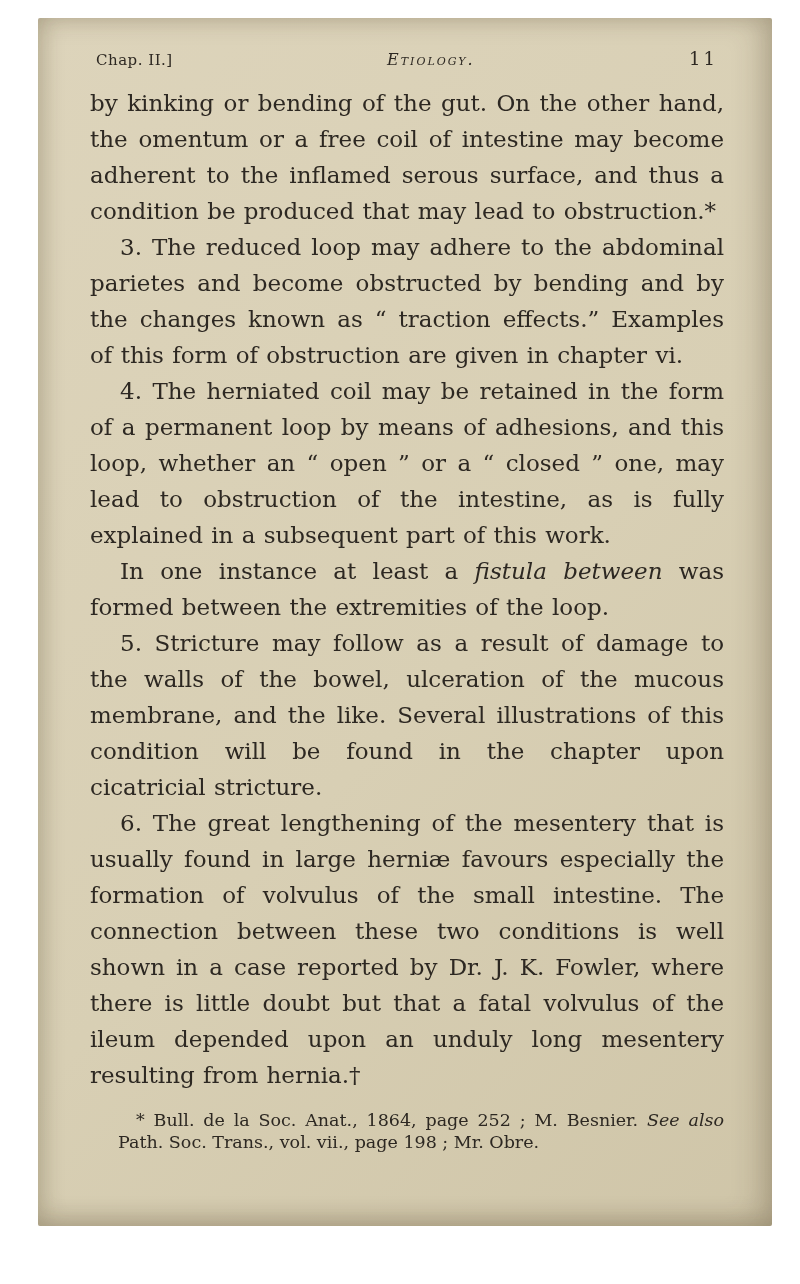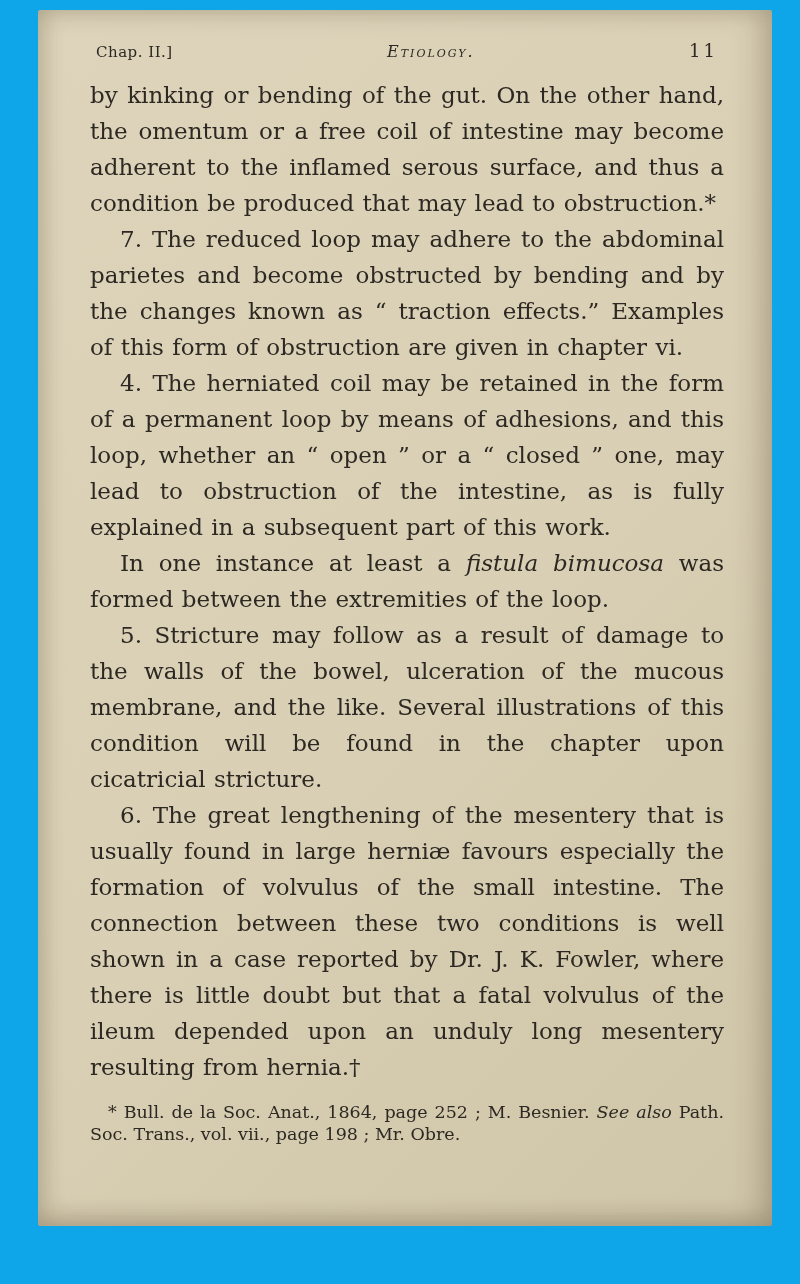--- a/index.html
+++ b/index.html
@@ -4,22 +4,22 @@
 <style>
   * { margin: 0; padding: 0; box-sizing: border-box; }
   html, body { width: 800px; height: 1284px; }
   body {
     font-family: "DejaVu Serif", "Liberation Serif", serif;
     background: #090807;
   }
   .scan {
     width: 800px;
     height: 1284px;
-    background: #0ea5e9;
-    padding: 10px 28px 58px 38px;
+    background: #ffffff;
+    padding: 18px 28px 58px 38px;
   }
   .page {
     width: 100%;
     height: 100%;
     background: linear-gradient(135deg, #ddd4bb 0%, #d8cfb4 55%, #cfc5a8 100%);
     border-radius: 2px;
     box-shadow: inset -14px 0 28px rgba(60,45,20,0.18),
                 inset 10px 0 20px rgba(60,45,20,0.10),
                 inset 0 -10px 22px rgba(60,45,20,0.12);
     padding: 30px 48px 22px 52px;
@@ -55,39 +55,39 @@
     word-spacing: 1px;
   }
   .para { text-indent: 0; }
   .para.indent { text-indent: 30px; }
   .footnotes {
     margin-top: 16px;
     font-size: 17.5px;
     line-height: 22px;
     text-align: justify;
   }
-  .footnote { text-indent: 18px; }
+  .footnote { text-indent: 18px; margin-left: 28px; }
 </style>
 </head>
 <body>
 
 <div class="scan">
   <div class="page">
 
     <header class="page-header">
       <span class="chapter-label">Chap. II.]</span>
       <span class="running-title">Etiology.</span>
       <span class="page-number">11</span>
     </header>
 
     <main class="body-text" id="paragraphs">
         <p class="para">by kinking or bending of the gut. On the other hand, the omentum or a free coil of intestine may become adherent to the inflamed serous surface, and thus a condition be produced that may lead to obstruction.*</p>
-        <p class="para indent">7. The reduced loop may adhere to the abdominal parietes and become obstructed by bending and by the changes known as “ traction effects.” Examples of this form of obstruction are given in chapter vi.</p>
+        <p class="para indent">3. The reduced loop may adhere to the abdominal parietes and become obstructed by bending and by the changes known as “ traction effects.” Examples of this form of obstruction are given in chapter vi.</p>
         <p class="para indent">4. The herniated coil may be retained in the form of a permanent loop by means of adhesions, and this loop, whether an “ open ” or a “ closed ” one, may lead to obstruction of the intestine, as is fully explained in a subsequent part of this work.</p>
-        <p class="para indent">In one instance at least a <i>fistula bimucosa</i> was formed between the extremities of the loop.</p>
+        <p class="para indent">In one instance at least a <i>fistula between</i> was formed between the extremities of the loop.</p>
         <p class="para indent">5. Stricture may follow as a result of damage to the walls of the bowel, ulceration of the mucous membrane, and the like. Several illustrations of this condition will be found in the chapter upon cicatricial stricture.</p>
         <p class="para indent">6. The great lengthening of the mesentery that is usually found in large herniæ favours especially the formation of volvulus of the small intestine. The connection between these two conditions is well shown in a case reported by Dr. J. K. Fowler, where there is little doubt but that a fatal volvulus of the ileum depended upon an unduly long mesentery resulting from hernia.†</p>
       </main>
 
     <footer class="footnotes" id="footnotes">
         <p class="footnote">* Bull. de la Soc. Anat., 1864, page 252 ; M. Besnier. <i>See also</i> Path. Soc. Trans., vol. vii., page 198 ; Mr. Obre.</p>
       </footer>
 
   </div>
 </div>

